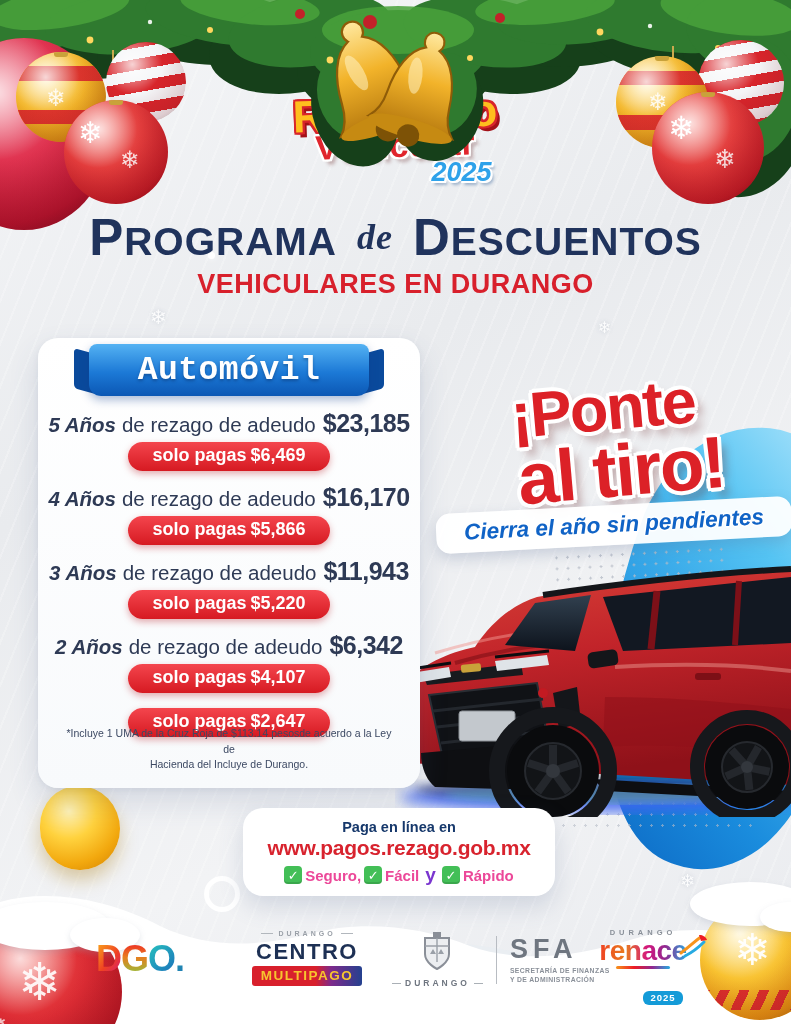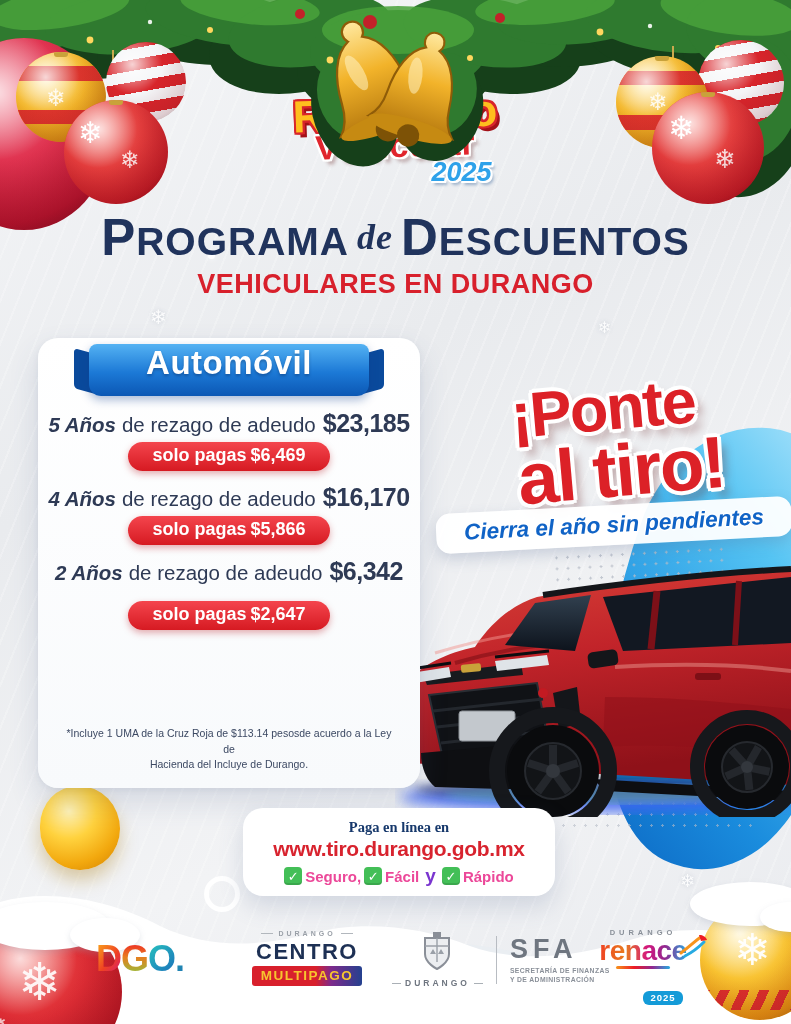--- a/index.html
+++ b/index.html
@@ -55,34 +55,34 @@
   .logo-sub{margin-top:-14px;font-size:34px;font-weight:900;letter-spacing:1px;color:#e0252d;transform:rotate(-2deg);
     text-shadow:-2px 0 #fff,2px 0 #fff,0 -2px #fff,0 2px #fff,-2px -2px #fff,2px -2px #fff,-2px 2px #fff,2px 2px #fff,4px 5px 4px rgba(90,20,20,.35);}
   .logo-year{margin:-8px 0 0 132px;font-size:27px;font-weight:900;font-style:italic;color:#2ea2ea;
     text-shadow:-2px 0 #fff,2px 0 #fff,0 -2px #fff,0 2px #fff,2px 2px #fff,-2px -2px #fff,3px 4px 3px rgba(30,80,140,.4);}
 
   
   .title-block{position:absolute;left:0;right:0;top:208px;text-align:center;z-index:5;color:#20335c;}
   .title-line1{font-weight:800;letter-spacing:1px;}
   .title-word{display:inline-block;font-size:39px;}
   .title-word::first-letter{font-size:51px;}
-  .title-de{display:inline-block;font-family:"Liberation Serif",serif;font-style:italic;font-weight:700;font-size:36px;margin:0 8px;vertical-align:6px;}
+  .title-de{display:inline-block;font-family:"Liberation Serif",serif;font-style:italic;font-weight:700;font-size:36px;margin:0 20px;vertical-align:6px;}
   .title-line2{margin-top:2px;font-size:27px;font-weight:800;letter-spacing:.5px;color:#d8202c;}
 
   
   .discount-card{position:absolute;left:38px;top:338px;width:382px;height:450px;z-index:4;
     background:linear-gradient(180deg,#ffffff 0%,#f8fafc 100%);border-radius:20px;
     box-shadow:0 14px 30px rgba(70,90,130,.16),0 2px 6px rgba(70,90,130,.08);}
   .ribbon-flap{position:absolute;top:14px;width:28px;height:40px;background:#0a4a9c;border-radius:4px;}
   .flap-l{left:36px;transform:skewY(16deg);}
   .flap-r{right:36px;transform:skewY(-16deg);}
   .ribbon{position:absolute;top:6px;left:50%;transform:translateX(-50%);width:280px;height:52px;
     background:linear-gradient(180deg,#54b2f3 0%,#1c79d6 55%,#0b57b4 100%);
-    border-radius:8px 8px 12px 12px;display:flex;justify-content:center;
-    box-shadow:0 4px 10px rgba(15,60,140,.35);}
+    border-radius:8px 8px 12px 12px;display:flex;align-items:center;justify-content:center;
+    box-shadow:0 4px 10px rgba(15,60,140,.35);font-family:Liberation Mono, monospace;}
   .ribbon-text{color:#fff;font-size:33px;font-weight:900;letter-spacing:.5px;text-shadow:0 2px 3px rgba(10,40,90,.4);}
   .rows{position:absolute;left:0;right:0;top:70px;text-align:center;}
   .d-row{margin-bottom:11px;}
   .d-line{font-size:20.5px;color:#2e3a55;line-height:1.2;}
   .d-years{font-weight:800;font-style:italic;margin-right:6px;}
   .d-amount{font-weight:800;font-size:25px;margin-left:7px;letter-spacing:-.5px;}
   .d-pill{display:inline-block;margin-top:4px;background:linear-gradient(180deg,#f4454d,#d61a22);color:#fff;
     font-weight:700;font-size:18px;padding:3px 22px 5px;border-radius:999px;box-shadow:0 3px 7px rgba(180,20,30,.35);}
   .d-pill span{margin:0 2px;}
   .footnote{position:absolute;left:26px;right:26px;bottom:16px;text-align:center;font-size:10.5px;color:#3c4963;line-height:1.45;}
@@ -97,21 +97,21 @@
     background:rgba(255,255,255,.95);border-radius:14px;padding:7px 2px;box-shadow:0 6px 14px rgba(90,110,150,.25);
     text-align:center;font-size:22.5px;font-weight:900;font-style:italic;color:#1063c6;
     text-shadow:-1.5px 0 #fff,1.5px 0 #fff,0 1.5px #fff,0 -1.5px #fff;}
 
   
   .car{position:absolute;left:395px;top:545px;width:396px;height:272px;z-index:3;}
 
   
   .pay-card{position:absolute;left:243px;top:808px;width:312px;height:88px;z-index:4;background:#fff;border-radius:20px;
     box-shadow:0 10px 24px rgba(80,100,140,.2);text-align:center;}
-  .pay-intro{margin-top:11px;font-size:14.5px;font-weight:800;color:#16386b;font-family:Liberation Serif, serif;}
+  .pay-intro{margin-top:11px;font-size:14.5px;font-weight:800;color:#16386b;}
   .pay-url{margin-top:1px;font-size:21px;font-weight:800;color:#d8232e;letter-spacing:-.3px;}
   .pay-feats{margin-top:4px;display:flex;align-items:center;justify-content:center;gap:3px;}
   .chk{display:inline-flex;align-items:center;justify-content:center;width:18px;height:18px;background:#43bf57;border-radius:4px;color:#fff;font-size:13px;font-weight:900;font-family:"DejaVu Sans",sans-serif;box-shadow:inset 0 -2px 0 rgba(0,0,0,.12);}
   .feat{font-size:15px;font-weight:800;color:#ec4899;}
   .conj{font-size:19px;font-weight:800;color:#7a35cf;margin:0 3px;}
 
   
   .snow{position:absolute;left:0;bottom:0;width:791px;height:130px;z-index:2;}
 
   
@@ -395,41 +395,46 @@
     <div class="rows">
       <div class="d-row">
         <div class="d-line"><span class="d-years">5 Años</span><span>de rezago de adeudo</span><span class="d-amount">$23,185</span></div>
         <div class="d-pill"><span>solo pagas</span><span>$6,469</span></div>
       </div>
       <div class="d-row">
         <div class="d-line"><span class="d-years">4 Años</span><span>de rezago de adeudo</span><span class="d-amount">$16,170</span></div>
         <div class="d-pill"><span>solo pagas</span><span>$5,866</span></div>
       </div>
       <div class="d-row">
+        <div class="d-line"><span class="d-years">3 Años</span><span>de rezago de adeudo</span><span class="d-amount">$11,943</span></div>
+        <div class="d-pill"><span>solo pagas</span><span>$5,220</span></div>
+      </div>
+      <div class="d-row">
         <div class="d-line"><span class="d-years">2 Años</span><span>de rezago de adeudo</span><span class="d-amount">$6,342</span></div>
+        <div class="d-pill"><span>solo pagas</span><span>$4,107</span></div>
       </div>
       <div class="d-row">
         <div class="d-pill"><span>solo pagas</span><span>$2,647</span></div>
       </div>
     </div>
     <div class="footnote">
       <div>*Incluye 1 UMA de la Cruz Roja de $113.14 pesosde acuerdo a la Ley de</div>
       <div>Hacienda del Incluye de Durango.</div>
     </div>
   </div>
 
   <div class="ponte">
     <div class="ponte-1">¡Ponte</div>
     <div class="ponte-2">al tiro!</div>
   </div>
   <div class="tagline">Cierra el año sin pendientes</div>
 
   <div class="pay-card">
     <div class="pay-intro">Paga en línea en</div>
-    <div class="pay-url">www.tiro.durango.gob.mx</div>
+    <div class="pay-url">www.pagos.rezago.gob.mx</div>
     <div class="pay-feats">
       <span class="chk">✓</span>
       <span class="feat">Seguro,</span>
       <span class="chk">✓</span>
       <span class="feat">Fácil</span>
       <span class="conj">y</span>
       <span class="chk">✓</span>
       <span class="feat">Rápido</span>
     </div>
   </div>

